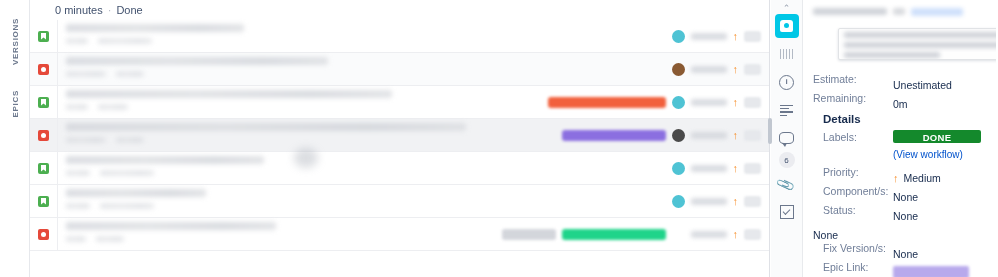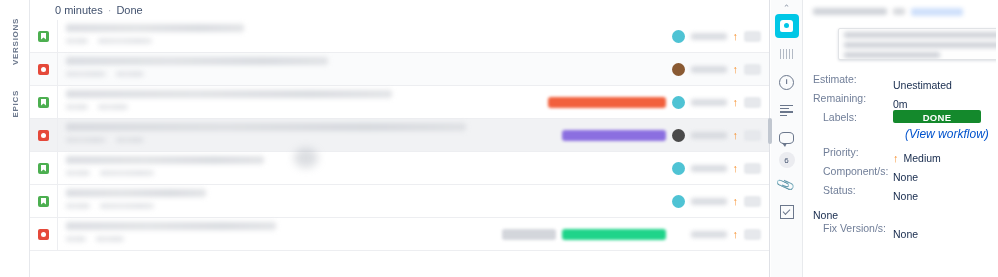--- a/index.html
+++ b/index.html
@@ -210,21 +210,21 @@
     font-size:11.5px;font-weight:700;color:#172b4d;margin:6px 0 2px 10px;
   }
   .kv.indent .k{margin-left:10px;width:70px;}
   .done-btn{
     background:#14892c;color:#fff;font-size:9.5px;font-weight:700;
     letter-spacing:.3px;text-align:center;
     width:88px;height:13px;line-height:13px;border-radius:2px;
     border:none;cursor:pointer;font-family:"Liberation Sans",sans-serif;
   }
   .wf-link{
-    color:#0052cc;font-size:12px;text-decoration:none;margin-left:12px;font-style:italic;
+    color:#0052cc;font-size:10px;text-decoration:none;margin-left:0px;
   }
   .wf-row{display:flex;height:16px;align-items:center;}
   .wf-row .spacer{width:80px;flex:none;}
   .prio-arrow{color:#f79232;font-weight:700;margin-right:5px;font-size:11px;}
   .epic-swatch{
     width:76px;height:13px;border-radius:2px;background:#b8a9ec;filter:blur(1.4px);
   }
   .right-edge{
     position:absolute;right:0;top:0;width:2px;height:277px;background:#ffffff;
   }
@@ -450,20 +450,21 @@
         <div class="kv">
           <div class="k">Estimate:</div>
           <div class="v">Unestimated</div>
         </div>
         <div class="kv">
           <div class="k">Remaining:</div>
           <div class="v">0m</div>
         </div>
       </div>
 
+      <div class="details-title">Details</div>
 
       <div class="kv indent">
         <div class="k">Labels:</div>
         <button class="done-btn">DONE</button>
       </div>
       <div class="wf-row">
         <div class="spacer"></div>
         <a class="wf-link" href="#">(View workflow)</a>
       </div>
 
@@ -480,19 +481,25 @@
             <div class="k">Status:</div>
             <div class="v">None</div>
           </div>
           <div class="kv indent">
             <div class="v">None</div>
           </div>
           <div class="kv indent">
             <div class="k">Fix Version/s:</div>
             <div class="v">None</div>
           </div>
+          <div class="kv indent">
+            <div class="k">Epic Link:</div>
+            <div class="v">
+              <div class="epic-swatch" style="background: rgb(184, 169, 236);"></div>
+            </div>
+          </div>
         </div>
 
     </div>
     <div class="right-edge"></div>
   </div>
 
 </div>
 
 </body></html>

